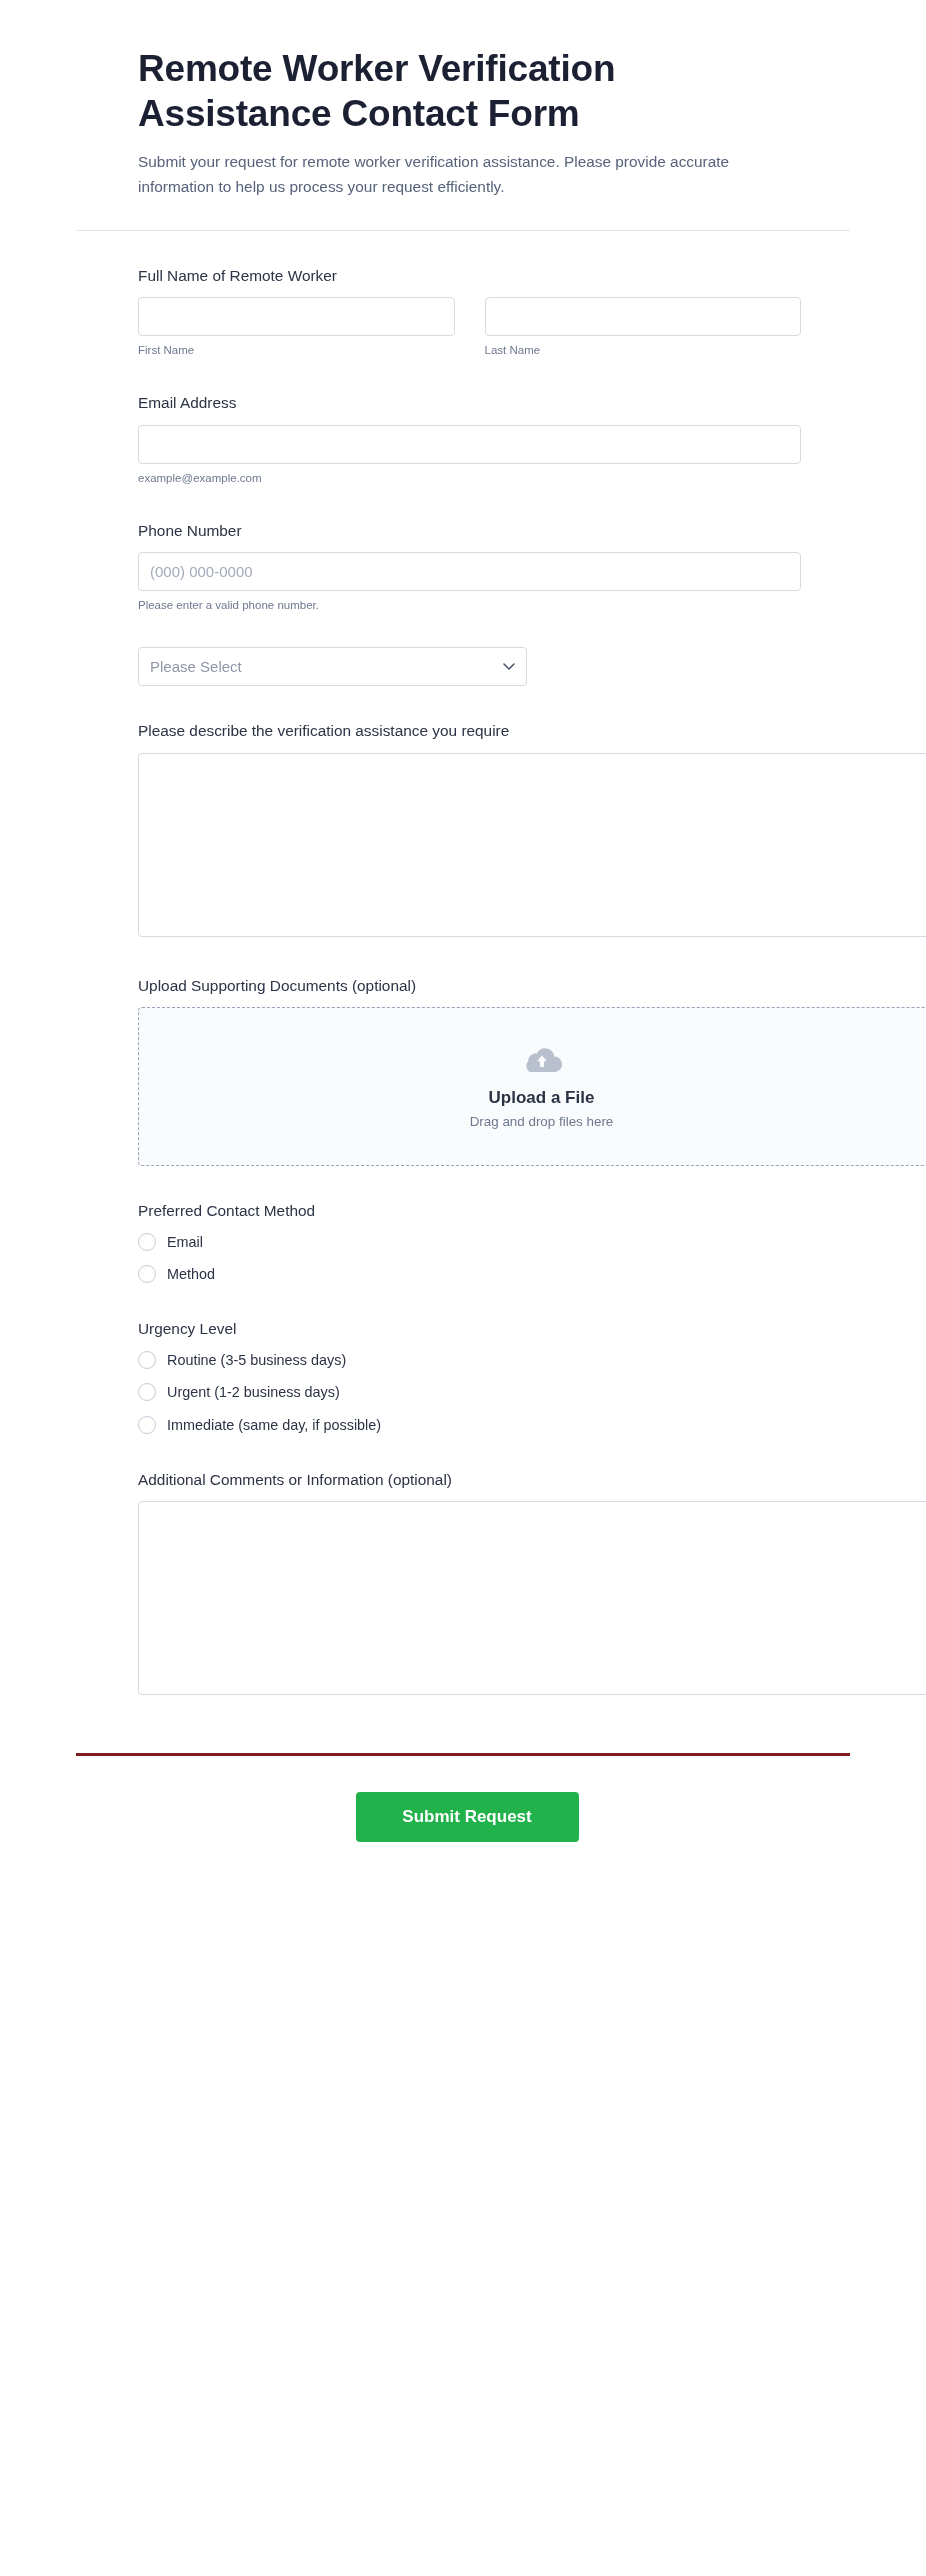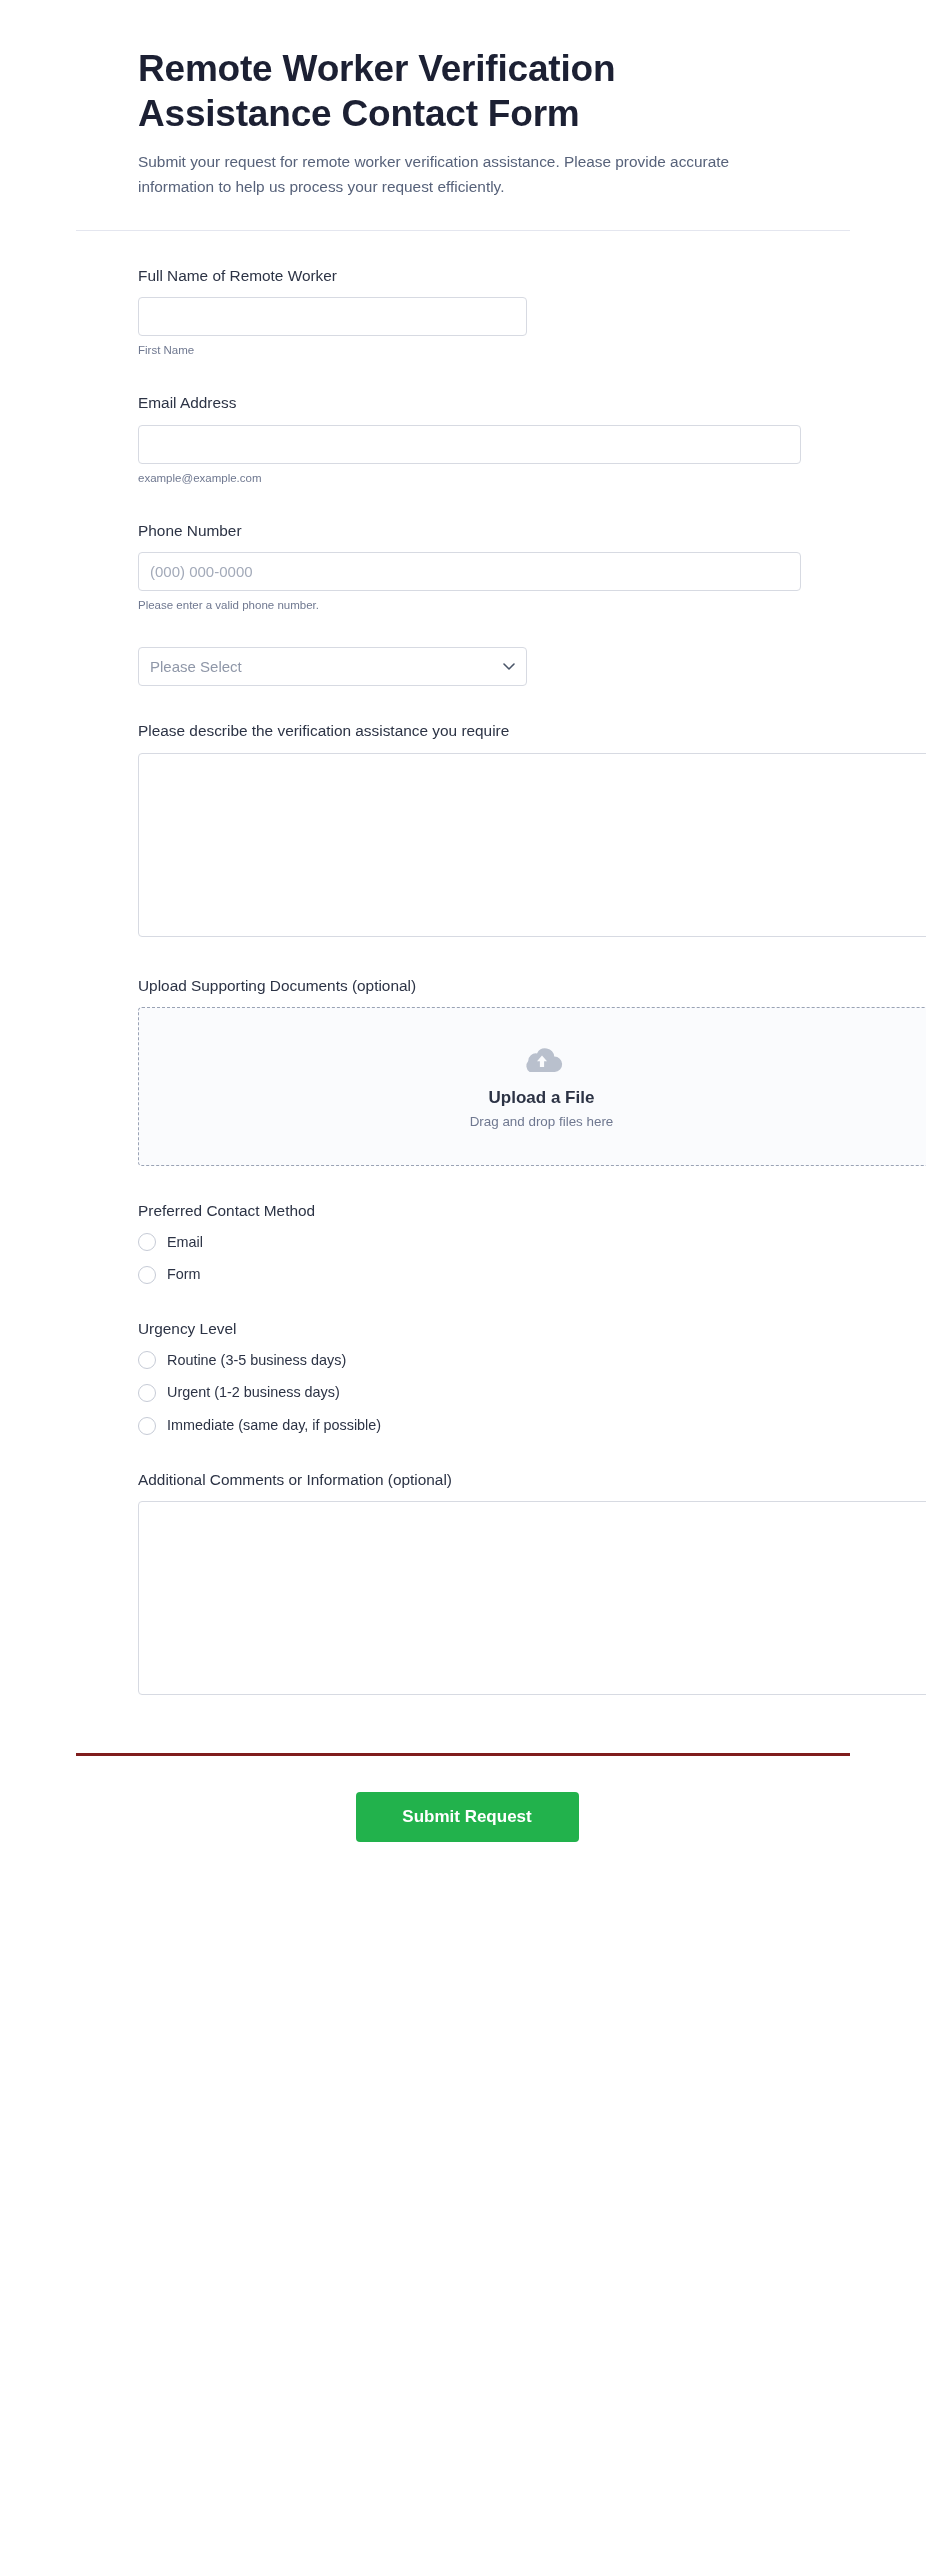--- a/index.html
+++ b/index.html
@@ -149,21 +149,20 @@
     color: #2c3345;
   }
   .upload-sub {
     font-size: 13.4px;
     color: #6f7890;
   }
   
   .radio-group { margin-top: 4px; }
   .radio-row {
     display: flex;
-    align-items: center;
     gap: 11px;
     margin-bottom: 14px;
     cursor: pointer;
   }
   .radio-row:last-child { margin-bottom: 0; }
   .radio-circle {
     width: 18px;
     height: 18px;
     border: 1px solid #c6cbd6;
     border-radius: 50%;
@@ -207,20 +206,24 @@
 
   <div class="form-body">
 
     <div class="field">
       <label class="field-label">Full Name of Remote Worker</label>
       <div class="name-row">
         <div class="name-col">
           <input type="text" placeholder="" style="">
           <div class="sub-label">First Name</div>
         </div>
+        <div class="name-col">
+          <input type="text" placeholder="" style="">
+          <div class="sub-label">Last Name</div>
+        </div>
       </div>
     </div>
 
     <div class="field">
       <label class="field-label">Email Address</label>
       <input type="email" class="input-sm" placeholder="" style="">
       <div class="sub-label">example@example.com</div>
     </div>
 
     <div class="field">
@@ -265,21 +268,21 @@
 
     <div class="field">
       <label class="field-label">Preferred Contact Method</label>
       <div class="radio-group">
         <div class="radio-row">
           <span class="radio-circle"></span>
           <span class="radio-label">Email</span>
         </div>
         <div class="radio-row">
           <span class="radio-circle"></span>
-          <span class="radio-label">Form</span>
+          <span class="radio-label">Method</span>
         </div>
       </div>
     </div>
 
     <div class="field">
       <label class="field-label">Urgency Level</label>
       <div class="radio-group">
         <div class="radio-row">
           <span class="radio-circle"></span>
           <span class="radio-label">Routine (3-5 business days)</span>

